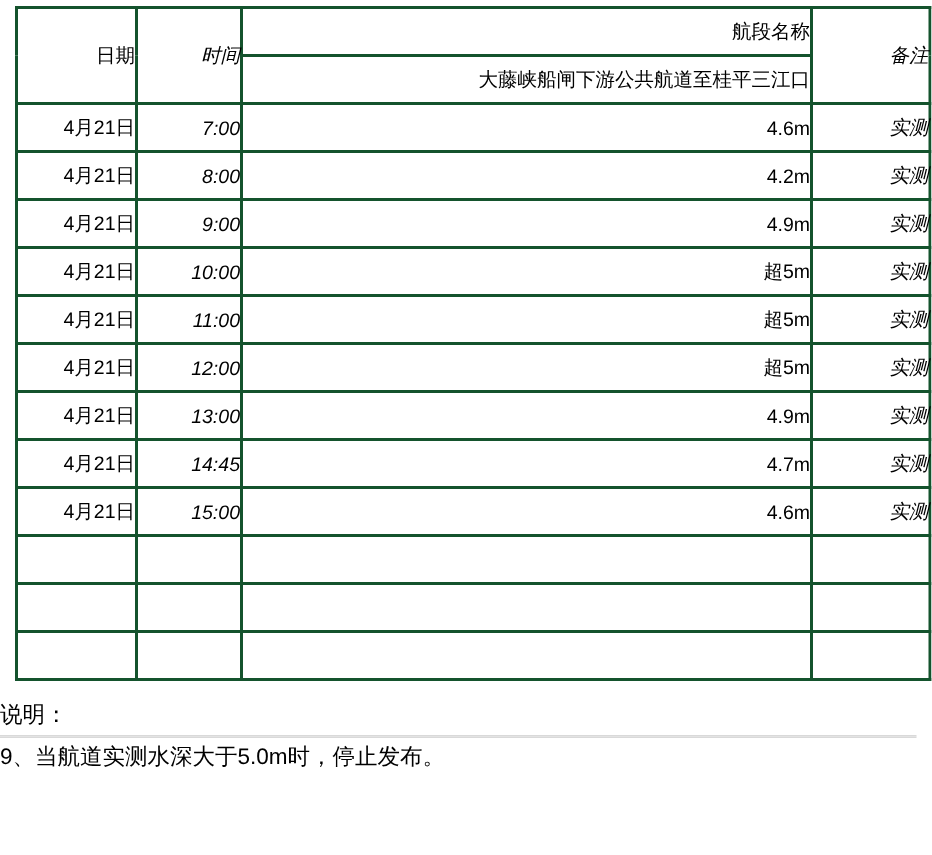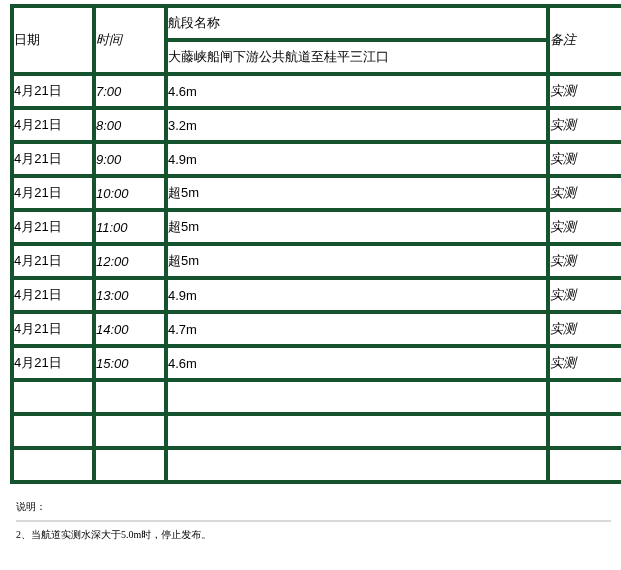--- a/index.html
+++ b/index.html
@@ -33,45 +33,44 @@
     font-weight: bold;
     letter-spacing: 0.5px;
   }
   table.grid {
     border-collapse: collapse;
     margin: 4px 10px 0 10px;
     width: 601px;
     table-layout: fixed;
   }
   table.grid td {
-    border: 4px solid #14532d;
-    text-align: left;
+    border: 2px solid #14532d;
+    text-align: right;
     vertical-align: middle;
     font-size: 13px;
     height: 30px;
     padding: 0;
   }
   td.col-date { width: 78px; }
   td.col-time { width: 68px; font-style: italic; }
   td.col-chan { width: 378px; }
   td.col-note { width: 77px; font-style: italic; }
 
   .hdr {
     font-size: 13.5px;
   }
   .hdr-sub {
     font-size: 12px;
   }
   td.empty-row { height: 30px; }
 
   .notes {
-    margin: 10px 10px 0 16px;
-    font-size: 10px;
+    margin: 10px 10px 0 0;
+    font-size: 15px;
     line-height: 26px;
-    font-family: Liberation Serif, serif;
   }
   .note-line {
     white-space: nowrap;
   }
   .note-rule {
     border-bottom: 1px solid #d9d9d9;
     height: 0;
     margin: 0 0 0 0;
   }
 </style>
@@ -95,21 +94,21 @@
 
       <tr>
         <td class="col-date">4月21日</td>
         <td class="col-time">7:00</td>
         <td class="col-chan">4.6m</td>
         <td class="col-note">实测</td>
       </tr>
       <tr>
         <td class="col-date">4月21日</td>
         <td class="col-time">8:00</td>
-        <td class="col-chan">3.2m</td>
+        <td class="col-chan">4.2m</td>
         <td class="col-note">实测</td>
       </tr>
       <tr>
         <td class="col-date">4月21日</td>
         <td class="col-time">9:00</td>
         <td class="col-chan">4.9m</td>
         <td class="col-note">实测</td>
       </tr>
       <tr>
         <td class="col-date">4月21日</td>
@@ -130,21 +129,21 @@
         <td class="col-note">实测</td>
       </tr>
       <tr>
         <td class="col-date">4月21日</td>
         <td class="col-time">13:00</td>
         <td class="col-chan">4.9m</td>
         <td class="col-note">实测</td>
       </tr>
       <tr>
         <td class="col-date">4月21日</td>
-        <td class="col-time">14:00</td>
+        <td class="col-time">14:45</td>
         <td class="col-chan">4.7m</td>
         <td class="col-note">实测</td>
       </tr>
       <tr>
         <td class="col-date">4月21日</td>
         <td class="col-time">15:00</td>
         <td class="col-chan">4.6m</td>
         <td class="col-note">实测</td>
       </tr>
 
@@ -166,17 +165,17 @@
         <td class="col-chan empty-row"></td>
         <td class="col-note empty-row"></td>
       </tr>
     </tbody>
   </table>
 
   <div class="notes">
     <div class="note-line">说明：</div>
     <div class="note-rule"></div>
     <div class="note-rule"></div>
-    <div class="note-line">2、当航道实测水深大于5.0m时，停止发布。</div>
+    <div class="note-line">9、当航道实测水深大于5.0m时，停止发布。</div>
 
   </div>
 
 </div>
 
 </body></html>

